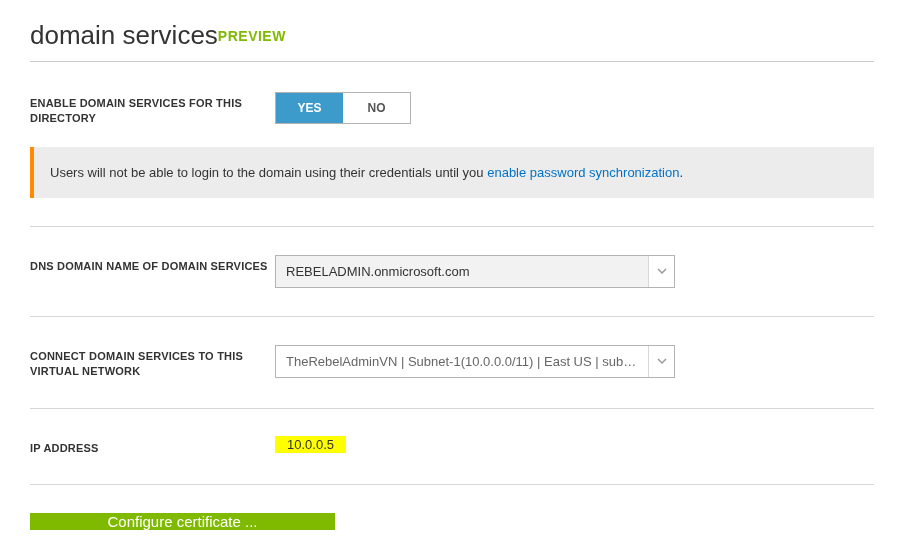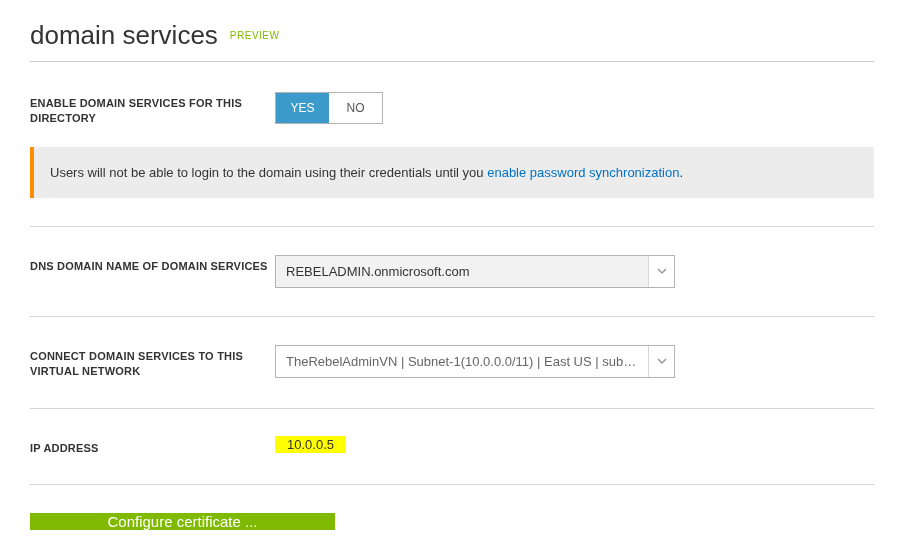--- a/index.html
+++ b/index.html
@@ -10,33 +10,33 @@
     }
     body {
       background: #ffffff;
       padding: 20px 30px;
       font-size: 13px;
       color: #333;
     }
     .header {
       display: flex;
       align-items: center;
-      gap: 12px;
+      gap: 0;
       border-bottom: 1px solid #ccc;
       padding-bottom: 10px;
       margin-bottom: 30px;
     }
     .header-title {
       font-size: 26px;
       font-weight: 300;
       color: #333;
     }
     .preview-badge {
-      font-size: 10px;
-      font-weight: normal;
+      font-size: 14px;
+      font-weight: bold;
       color: #7fba00;
       letter-spacing: 0.5px;
     }
     .form-row {
       display: flex;
       align-items: flex-start;
       margin-bottom: 0;
     }
     .form-label {
       width: 245px;
@@ -47,21 +47,22 @@
       padding-top: 4px;
       text-transform: uppercase;
       letter-spacing: 0.2px;
     }
     .form-control {
       flex: 1;
     }
     .toggle-group {
       display: flex;
       border: 1px solid #b3b3b3;
-      width: 108px;
+      width: 136px;
+      font-weight: bold;
     }
     .toggle-btn {
       flex: 1;
       padding: 8px 0;
       text-align: center;
       font-size: 12px;
       cursor: pointer;
       background: #fff;
       color: #555;
       font-family: 'Segoe UI', Arial, sans-serif;

